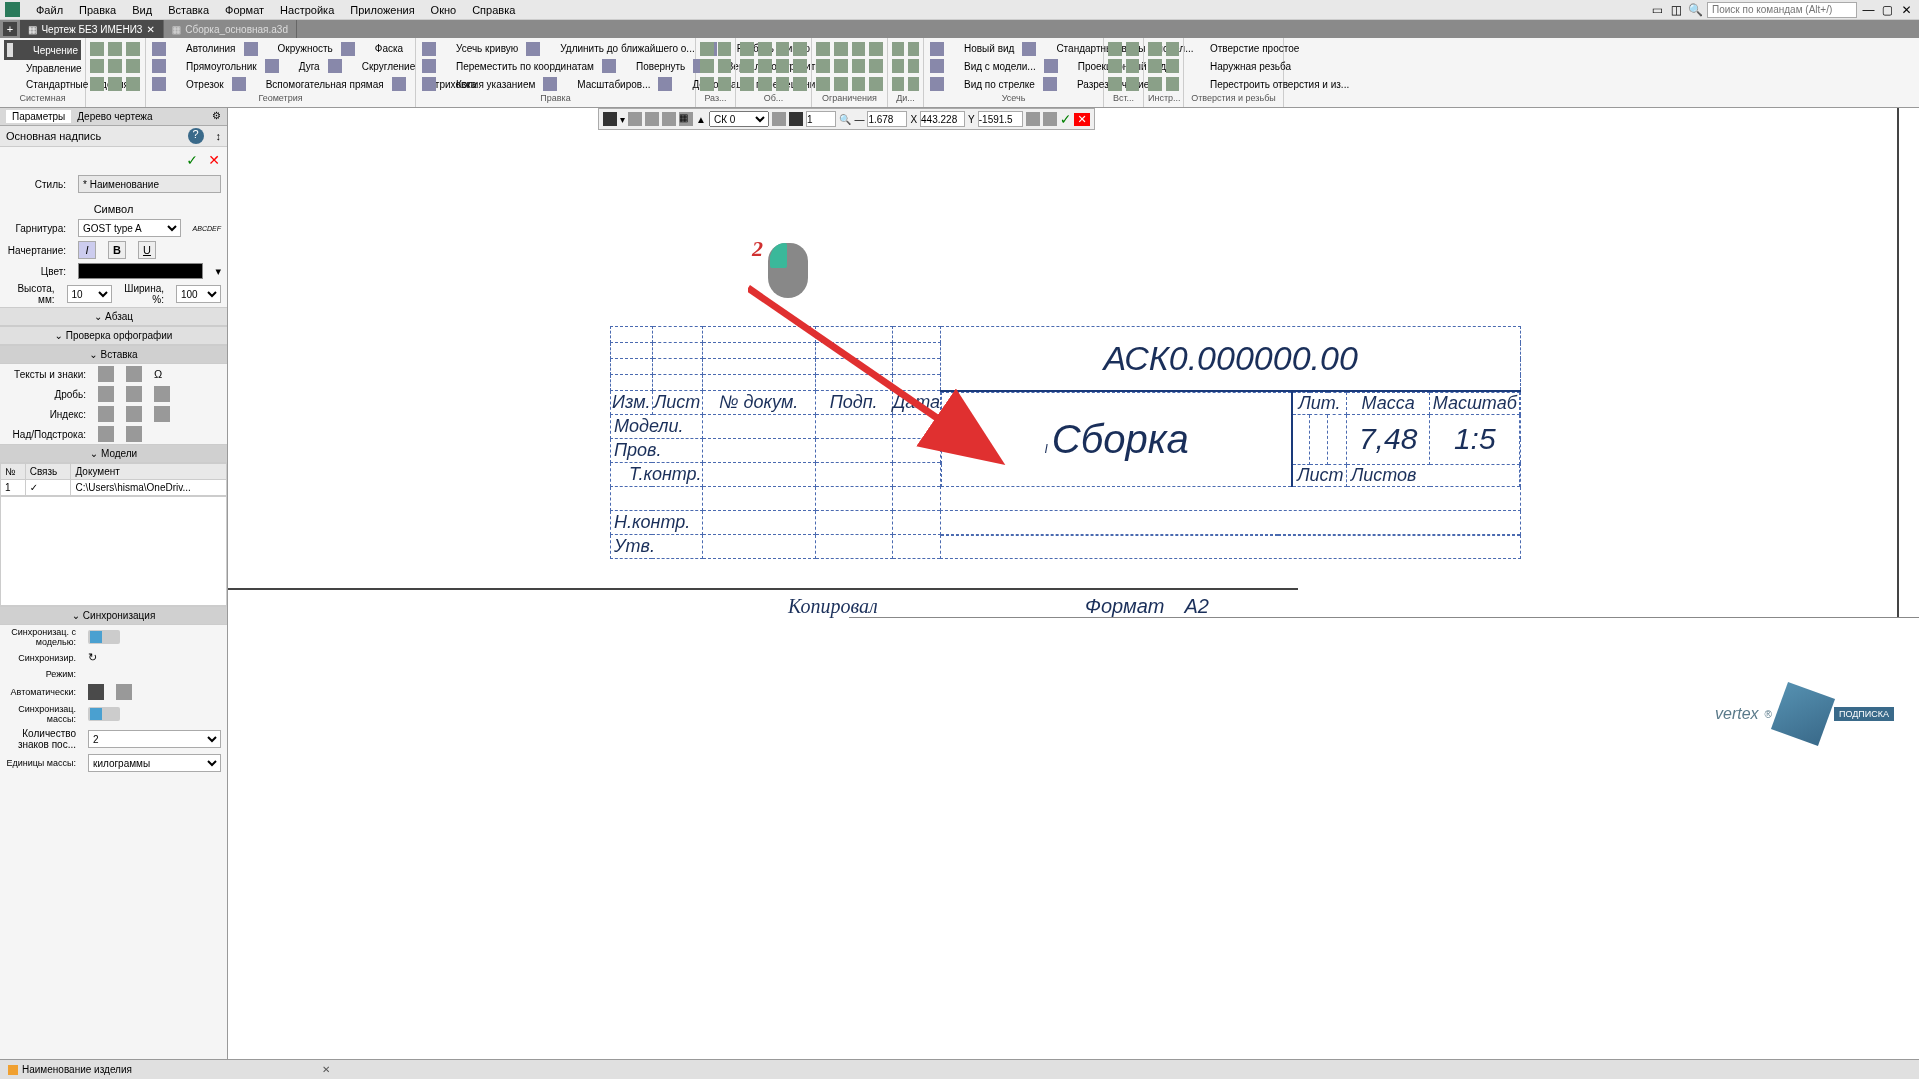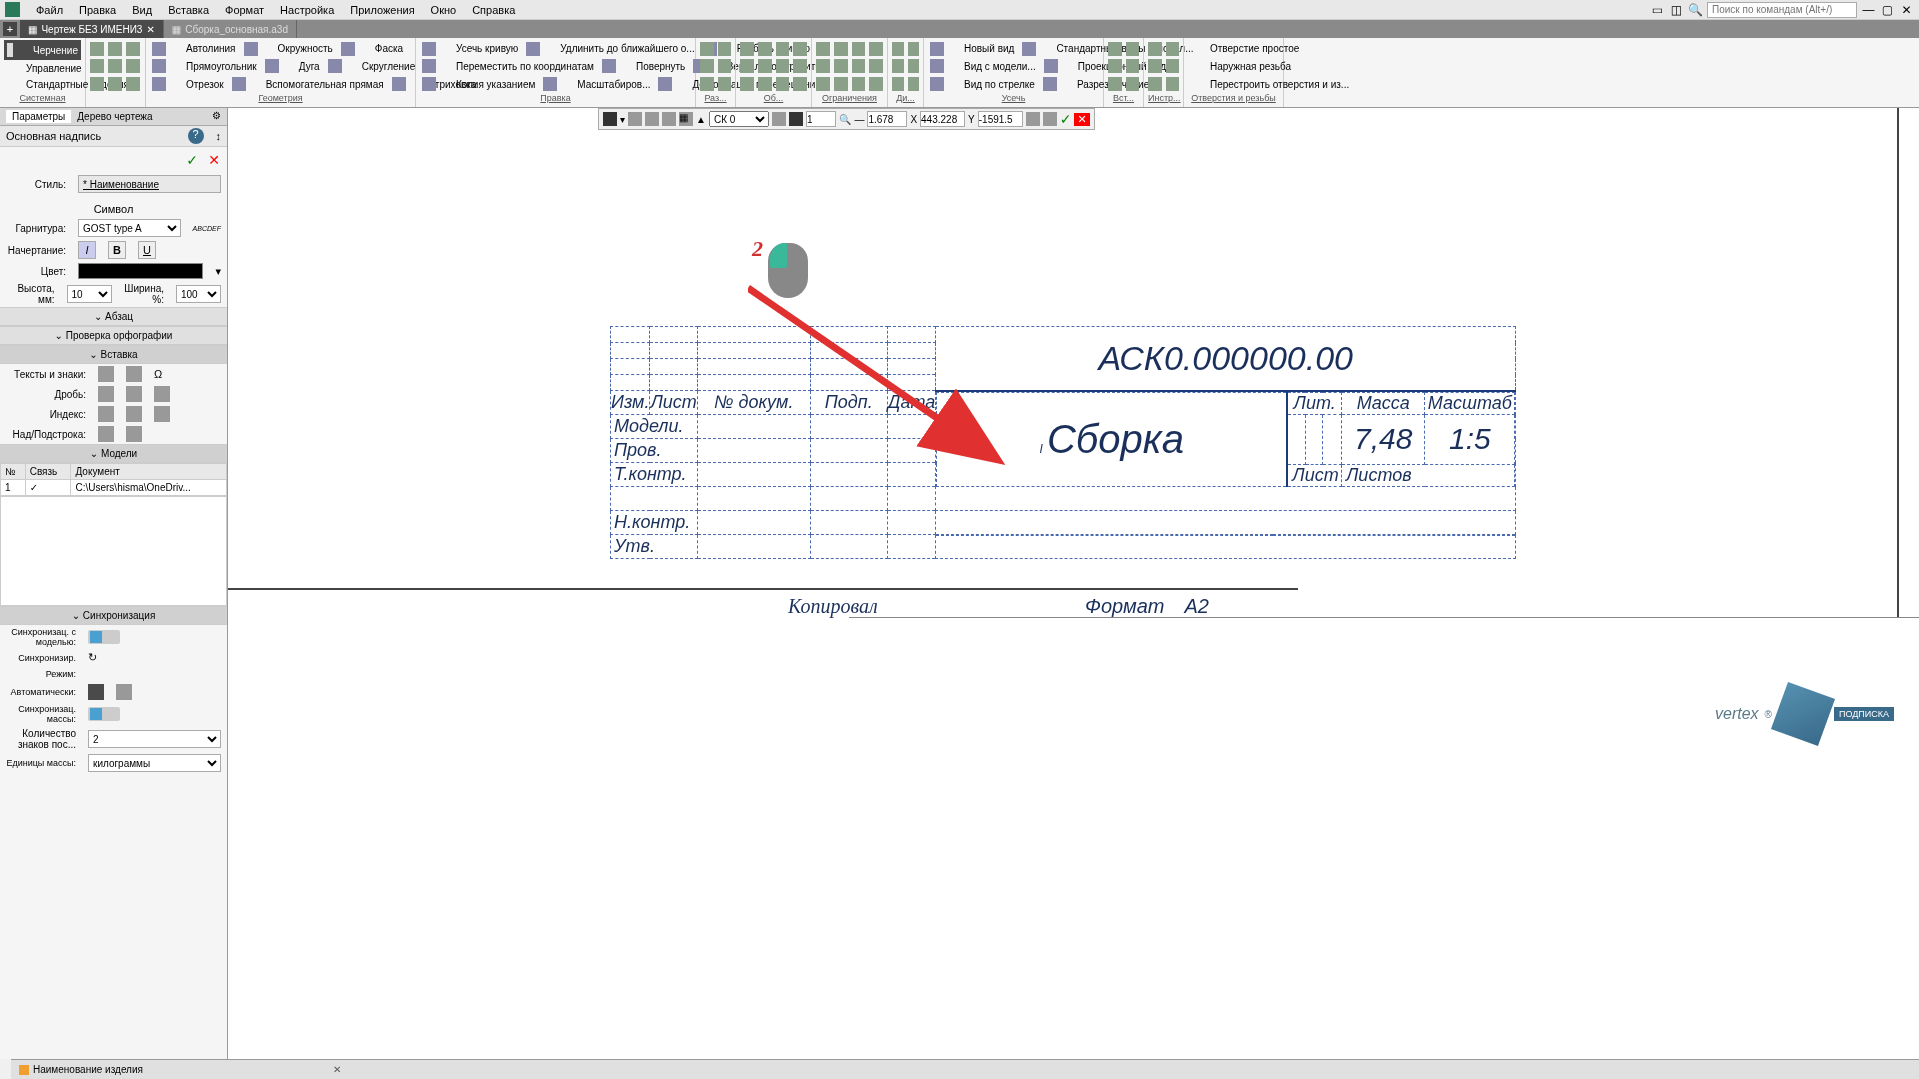--- a/index.html
+++ b/index.html
@@ -17,32 +17,32 @@
 .tabbar { height: 18px; background: #8a8a8a; display: flex; align-items: center; font-size: 10px; }
 .tabbar .tab { height: 18px; padding: 0 8px; display: flex; align-items: center; gap: 4px; cursor: pointer; color: #ddd; border-right: 1px solid #666; }
 .tabbar .tab.active { background: #4a4a4a; color: white; }
 .tabbar .tab .close { font-size: 10px; }
 .tab-icon-add { width: 14px; height: 14px; background: #444; color: #fff; display:flex; align-items:center; justify-content:center; font-size:11px; margin:0 3px;}
 
 
 .ribbon { height: 70px; background: #f5f5f5; border-bottom: 1px solid #999; display: flex; font-size: 10px; }
 .ribbon-group { border-right: 1px solid #ccc; padding: 2px 4px; display: flex; flex-direction: column; }
 .ribbon-group .group-content { flex: 1; display: flex; flex-direction: column; justify-content: space-around; }
-.ribbon-group .group-label { text-align: center; font-size: 9px; color: #555; height: 12px; text-decoration: underline; }
+.ribbon-group .group-label { text-align: center; font-size: 9px; color: #555; height: 12px; }
 .ribbon-btn { display: flex; align-items: center; gap: 20px; padding: 1px 2px; cursor: pointer; white-space: nowrap; }
 .ribbon-btn .icon { width: 14px; height: 14px; background: #88a; display: inline-block; }
 .ribbon-row { display: flex; gap: 4px; align-items: center; }
 .big-icon { width: 14px; height: 14px; background: #8aa088; display: inline-block; }
 
 
 .left-panel { position: absolute; top: 108px; left: 0; width: 228px; bottom: 20px; background: #f5f5f5; border-right: 1px solid #999; overflow-y: auto; font-size: 11px; }
 .panel-header { background: #d8d8d8; padding: 2px 6px; font-size: 10px; border-bottom: 1px solid #aaa; display: flex; }
 .panel-row { display: flex; align-items: center; padding: 2px 6px; gap: 12px; }
 .panel-label { font-size: 10px; text-align: right; width: 60px; }
-.panel-input { flex: 1; height: 18px; border: 1px solid #aaa; background: white; font-size: 10px; padding: 0 4px; text-decoration: underline; }
+.panel-input { flex: 1; height: 18px; border: 1px solid #aaa; background: white; font-size: 10px; padding: 0 4px; }
 .panel-select { flex: 1; height: 18px; border: 1px solid #aaa; background: white; font-size: 10px; }
 .section-header { background: #e0e0e0; padding: 3px 6px; font-size: 10px; text-align: center; border-top: 1px solid #ccc; border-bottom: 1px solid #ccc; cursor: pointer; }
 .section-header::before { content: "⌄ "; font-size: 10px; }
 .confirm-bar { display: flex; justify-content: flex-end; padding: 4px; gap: 4px; }
 .confirm-btn { width: 18px; height: 18px; display: flex; align-items: center; justify-content: center; font-size: 14px; cursor: pointer; }
 .check { color: green; } .cross { color: red; }
 .toggle { width: 32px; height: 14px; background: #ccc; border-radius: 2px; position: relative; display: inline-block;}
 .toggle.on::after { content: ""; position: absolute; left: 2px; top: 1px; width: 12px; height: 12px; background: #4aa0d0; }
 .small-icon { width: 16px; height: 16px; background: #999; display: inline-block; }
 .color-swatch { flex:1; height: 16px; background: black; border: 1px solid #888; }
@@ -66,21 +66,21 @@
 
 .overlay-arrow { position: absolute; top: 130px; left: 520px; z-index: 10; }
 .mouse-icon { position: absolute; top: 135px; left: 540px; width: 40px; height: 55px; background: #888; border-radius: 18px 18px 20px 20px; z-index: 11; }
 .mouse-icon::before { content: ""; position: absolute; top: 0; left: 2px; width: 17px; height: 25px; background: #3ab89a; border-radius: 16px 2px 2px 2px; }
 .marker-2 { position: absolute; top: 128px; left: 524px; color: #d03030; font-size: 22px; font-weight: bold; z-index: 12; font-style: italic; font-family: serif;}
 .vertex-logo { position: absolute; right: 25px; bottom: 320px; font-size: 16px; color: #5a7a8a; font-family: Arial; display:flex; align-items:center; gap:6px;}
 .vertex-cube { width: 50px; height: 50px; background: linear-gradient(135deg,#5590b0 0%,#3a6a8a 100%); transform: rotate(20deg); }
 .vertex-badge{background:#3a6a8a;color:white;font-size:9px;padding:2px 5px;}
 
 
-.statusbar { position: absolute; bottom: 0; left: 0; right: 0; height: 20px; background: #e0e0e0; border-top: 1px solid #999; display: flex; align-items: center; padding: 0 8px; font-size: 10px; margin-left: 11px; }
+.statusbar { position: absolute; bottom: 0; left: 0; right: 0; height: 20px; background: #e0e0e0; border-top: 1px solid #999; display: flex; align-items: center; padding: 0 8px; font-size: 10px; }
 .statusbar .close-x { margin-left: 190px; color: #555; cursor: pointer; }
 .sb-icon{width:10px;height:10px;background:#f0a030;margin-right:4px;}
 
 
 .model-table { width: 100%; font-size: 10px; border-collapse: collapse; }
 .model-table th, .model-table td { border: 1px solid #ccc; padding: 2px 4px; text-align: left; background:white;}
 .model-table th { background: #e8e8e8; font-weight: normal; }
 
 .gost-font { font-family: 'Times New Roman', serif; font-style: italic; }
 .edge-line{position:absolute; background:#444;}
@@ -660,21 +660,21 @@
             <td></td>
             <td></td>
           </tr>
       <tr style="height:24px;font-size:18px">
             <td colspan="2" style="padding-left:3px">Пров.</td>
             <td></td>
             <td></td>
             <td></td>
           </tr>
       <tr style="height:24px;font-size:18px">
-            <td colspan="2" style="padding-left:3px">Т.контр.</td>
+            <td colspan="2" style="padding-left:18px">Т.контр.</td>
             <td></td>
             <td></td>
             <td></td>
           </tr>
       <tr style="height:24px">
             <td colspan="2"></td>
             <td></td>
             <td></td>
             <td></td>
           </tr>

